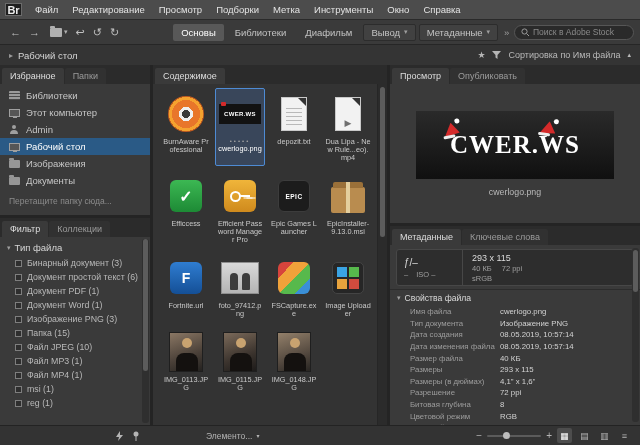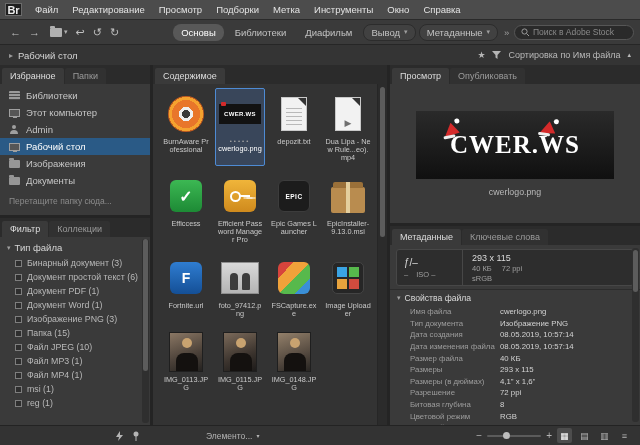--- a/index.html
+++ b/index.html
@@ -12,21 +12,21 @@
   .app-icon{width:17px;height:13px;background:#1f1f1f;color:#ececec;font-size:11px;font-weight:bold;display:flex;align-items:center;justify-content:center;border:1px solid #6b6b6b;margin-right:6px}
   .menu-item{padding:0 7px;color:#e3e3e3;cursor:default}
 
   
   .toolbar{height:25px;background:#3a3a3a;border-top:1px solid #2a2a2a;display:flex;align-items:center;padding:0 6px;flex:0 0 auto}
   .tool-ic{color:#c0c0c0;font-size:11px;padding:0 4px;line-height:1}
   .tfolder{width:12px;height:9px;background:#b0b0b0;border-radius:1px;position:relative;display:inline-block;margin:0 2px 0 6px}
   .tfolder::before{content:"";position:absolute;top:-2px;left:0;width:5px;height:2px;background:#b0b0b0;border-radius:1px 1px 0 0}
   .mini-caret{font-size:7px;color:#b0b0b0;padding-right:4px}
   .workspaces{display:flex;align-items:center;margin-left:50px;gap:3px}
-  .ws{padding:3px 8px;color:#c3c3c3;border-radius:8px}
+  .ws{padding:3px 8px;color:#c3c3c3;border-radius:2px}
   .ws.active{background:#585858;color:#fff}
   .ws.drop{background:#414141;border:1px solid #2c2c2c;display:flex;align-items:center;gap:4px;padding:2px 7px}
   .ws-caret{font-size:7px;color:#9e9e9e}
   .ws-more{color:#9e9e9e;padding:0 3px}
   .search-box{margin-left:auto;width:120px;height:15px;background:#2a2a2a;border:1px solid #565656;border-radius:8px;display:flex;align-items:center;padding:0 6px;gap:4px}
   .search-box input{background:transparent;border:0;outline:0;color:#bbb;font-size:8.5px;width:100%;font-family:inherit}
   .search-box input::placeholder{color:#8a8a8a}
 
   
   .pathbar{height:21px;background:#343434;border-top:1px solid #262626;display:flex;align-items:center;padding:0 9px;flex:0 0 auto}

